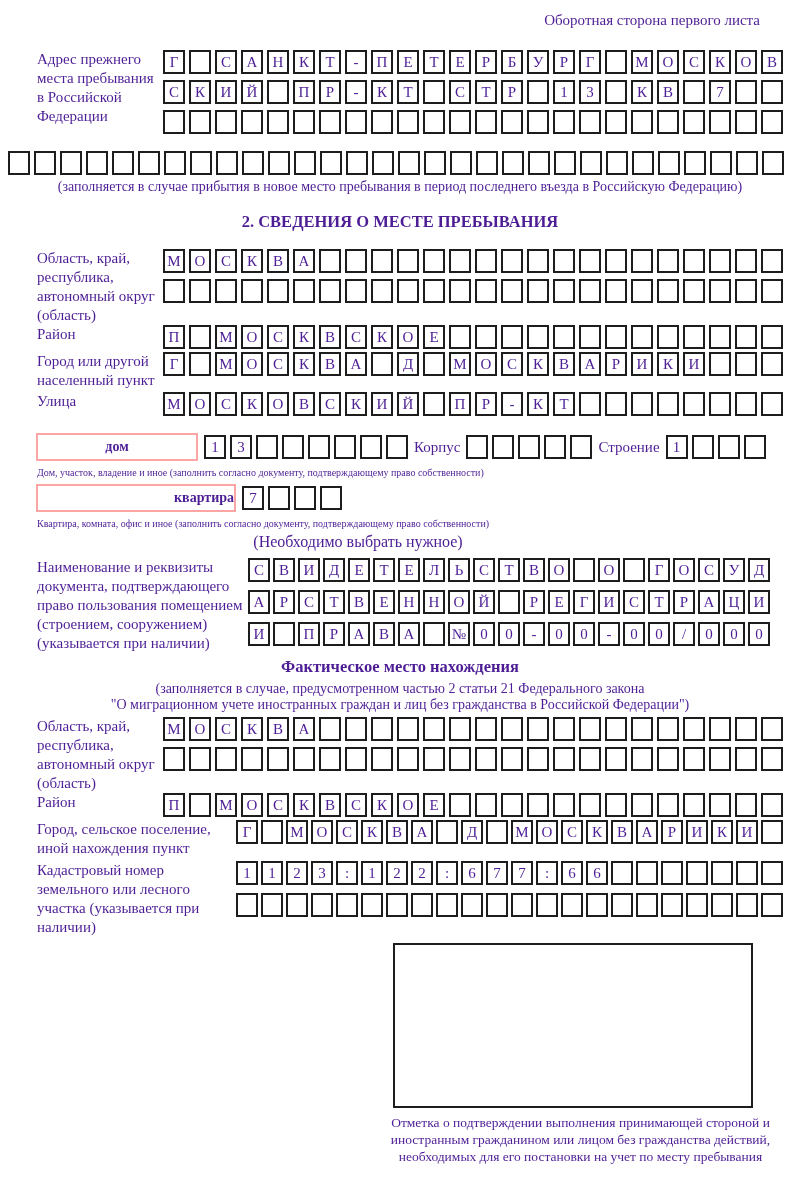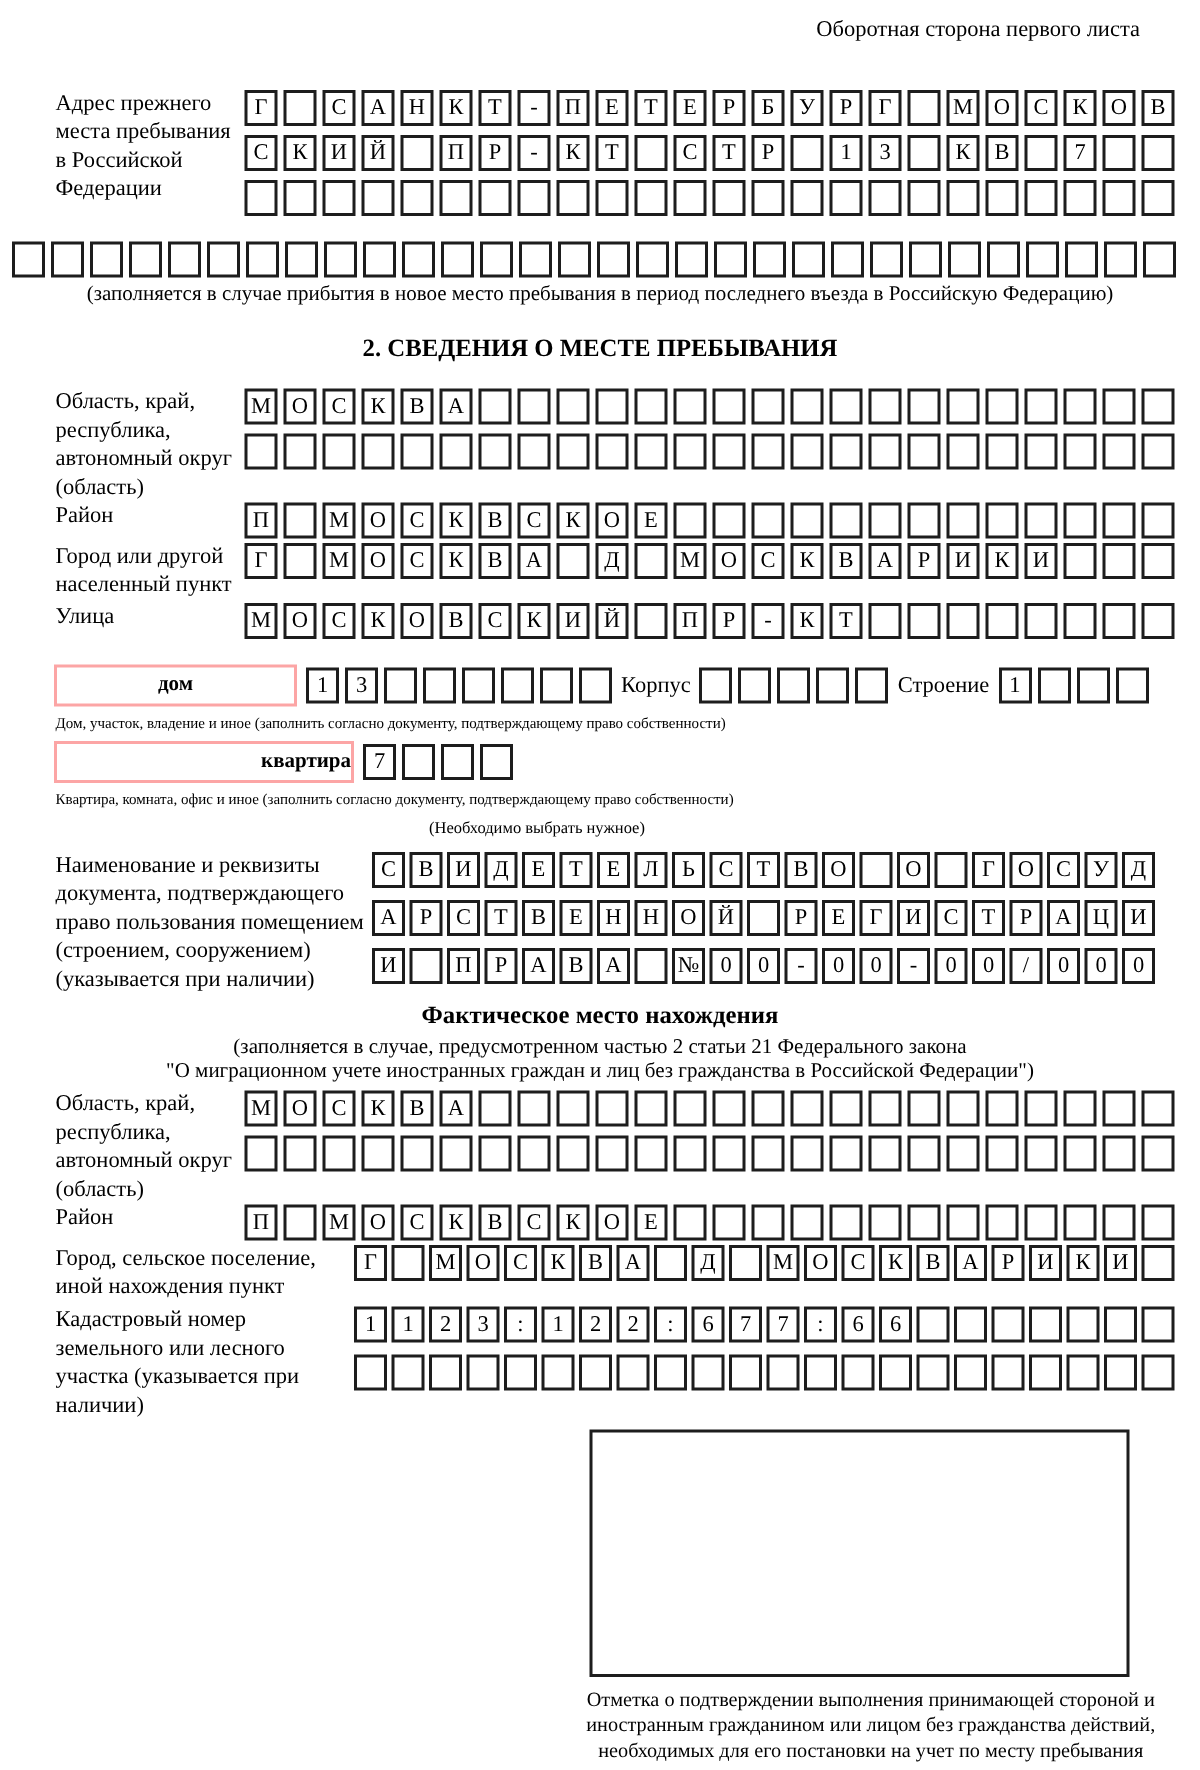--- a/index.html
+++ b/index.html
@@ -1,18 +1,18 @@
 <!DOCTYPE html>
 <html><head>
 <meta charset="utf-8">
 <style>
   html,body{margin:0;padding:0;background:#ffffff;}
   .page{
     position:relative;width:800px;height:1180px;box-sizing:border-box;
-    padding:10px 8px 0 8px;background:#fff;color:#000000;
+    padding:10px 8px 0 8px;background:#fff;color:#4c1d95;
     font-family:"Liberation Serif", serif;overflow:hidden;
   }
   .hdr{ text-align:right;font-size:15px;line-height:20px;padding-right:32px; }
 
   .cells{display:flex;gap:4px;}
   .cells.g3{gap:3px;}
   .cell{
     flex:0 0 auto;width:22px;height:24px;box-sizing:border-box;
     border:2px solid #1d1d1d;font-size:15px;line-height:20px;text-align:center;
     font-family:"Liberation Serif", serif;background:#fff;
@@ -39,25 +39,25 @@
   .house-row{display:flex;align-items:center;gap:6px;margin-left:28px;font-size:15px;}
   .house-row .cells{gap:4px;}
   .hbox{width:162px;}
   .kbox{width:200px;text-align:right;}
 
   .chk-row{display:flex;align-items:center;gap:9px;padding-left:29px;font-size:15px;}
   .chk-row .cell{height:24px;}
   .ml6{margin-left:6px;} .ml12{margin-left:12px;}
 
   .mt3{margin-top:3px;} .mt2{margin-top:2px;} .mt4{margin-top:4px;}
-  .mt5{margin-top:5px;} .mt6{margin-top:17px;} .mt8{margin-top:8px;} .mt14{margin-top:30px;}
+  .mt5{margin-top:5px;} .mt6{margin-top:17px;} .mt8{margin-top:8px;} .mt14{margin-top:20px;}
 
   .stamp{width:360px;height:165px;box-sizing:border-box;border:2px solid #1d1d1d;margin:6px 0 0 385px;background:#fff;}
   .stamp-caption{width:455px;margin:6px 0 0 345px;text-align:center;font-size:13.5px;line-height:17px;}
-  .center-note{margin-left:120px;width:460px;text-align:center;font-size:11px;line-height:16px;}
+  .center-note{margin-left:120px;width:460px;text-align:center;font-size:16px;line-height:16px;}
 </style>
 </head>
 <body>
 
 <div class="page">
 
   <div class="hdr">Оборотная сторона первого листа</div>
 
   <div class="frow mt14">
     <div class="flabel">Адрес прежнего места пребывания в Российской Федерации</div>

